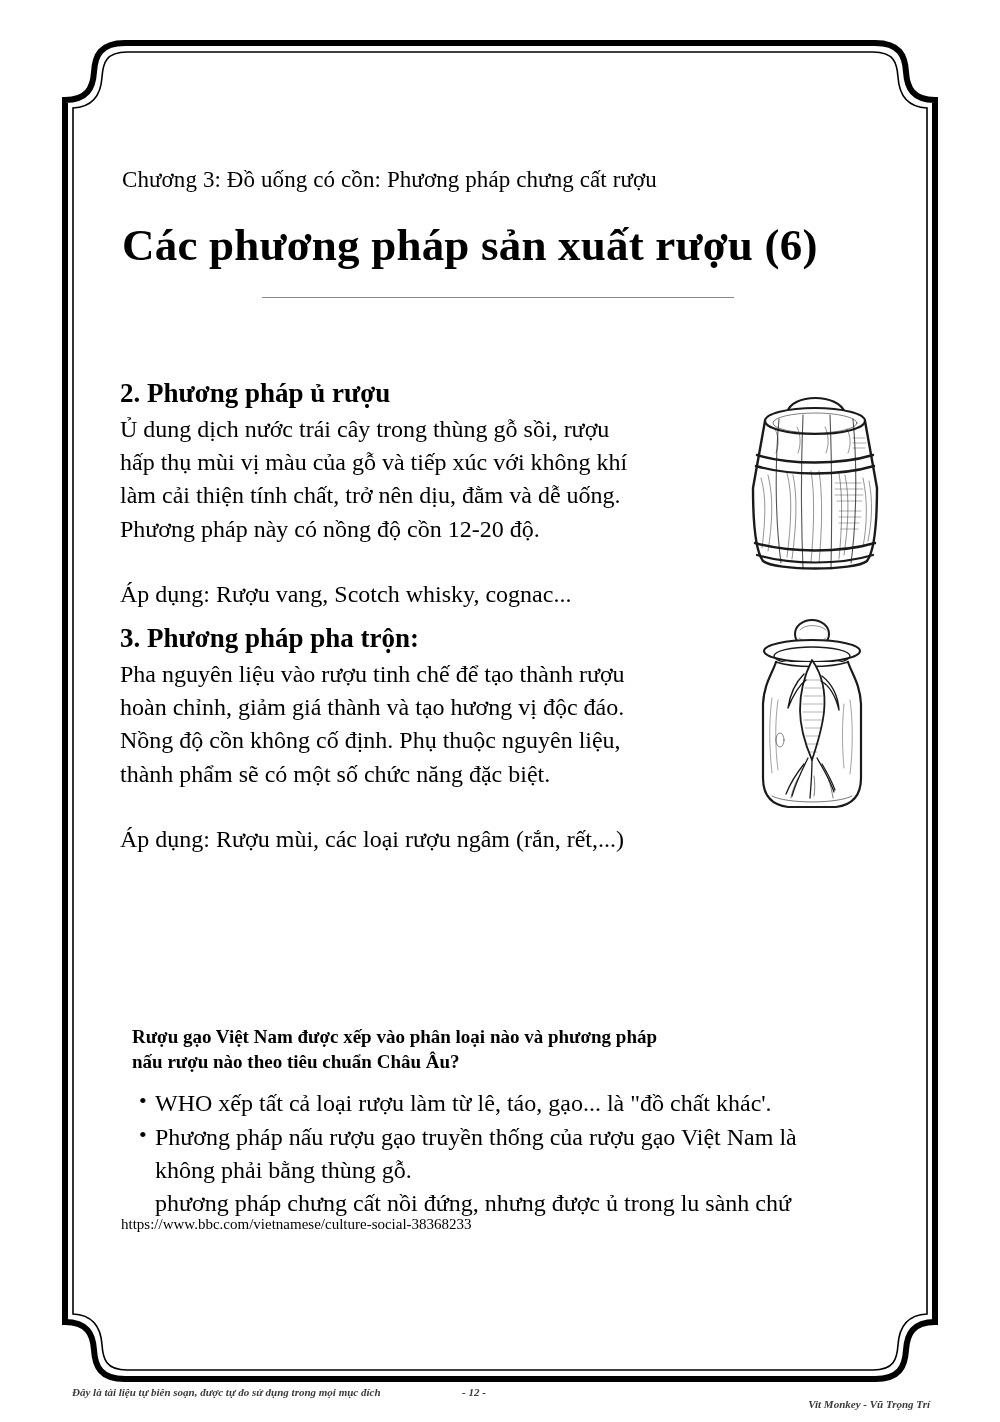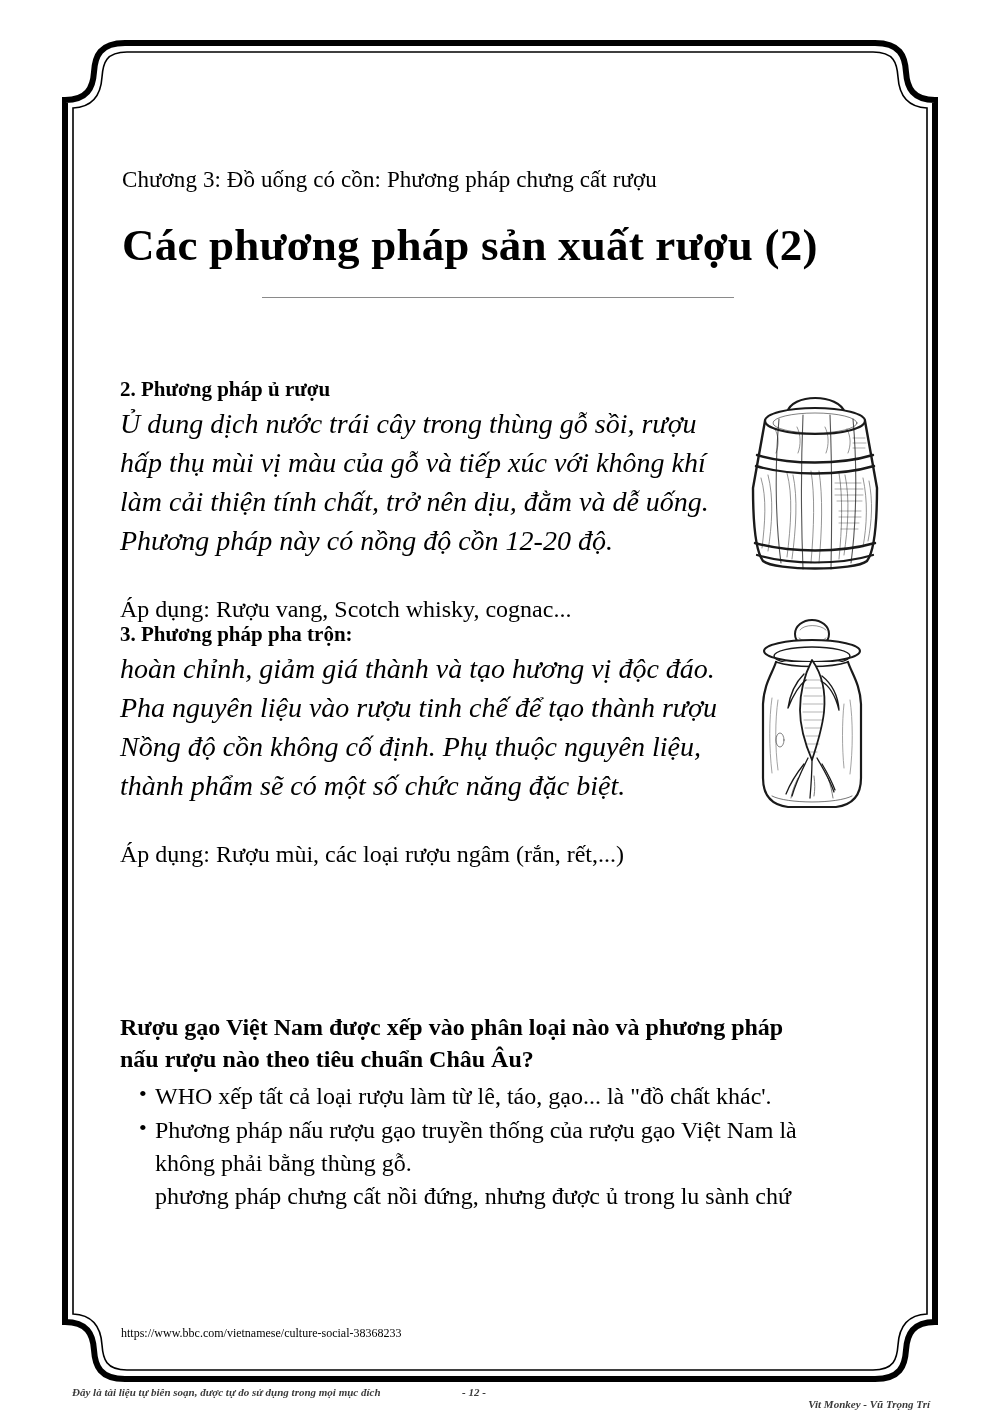--- a/index.html
+++ b/index.html
@@ -63,30 +63,29 @@
   
   .section {
     position: absolute;
     left: 120px;
     width: 590px;
   }
   #section-aging  { top: 376px; }
   #section-blend  { top: 621px; }
 
   .section-heading {
-    font-size: 21px;
+    font-size: 27px;
     font-weight: bold;
     margin: 0 0 2px 0;
     line-height: 1.28;
   }
   .section-body {
-    font-size: 28px;
+    font-size: 24px;
     line-height: 1.39;
     margin: 0;
-    font-style: italic;
   }
   .section-body .ln { display: block; white-space: nowrap; }
 
   .section-apply {
     font-size: 24px;
     line-height: 1.39;
     margin: 32px 0 0 0;
     white-space: nowrap;
   }
 
@@ -98,24 +97,24 @@
   #jar-illustration    { left: 742px; top: 618px; width: 140px; height: 195px; }
 
   
   #question-block {
     position: absolute;
     left: 120px;
     top: 1012px;
     width: 760px;
   }
   .question-heading {
-    font-size: 24px;
+    font-size: 19px;
     font-weight: bold;
     line-height: 1.33;
-    margin: 0;
+    margin: 12px;
   }
   .question-heading .ln { display: block; white-space: nowrap; }
 
   .answer-list {
     list-style: none;
     margin: 4px 0 0 0;
     padding: 0;
   }
   .answer-item {
     position: relative;
@@ -130,22 +129,22 @@
     top: -1px;
     font-size: 22px;
     line-height: 1.38;
   }
   .answer-item .ln { display: block; white-space: nowrap; }
 
   
   #source-url {
     position: absolute;
     left: 121px;
-    top: 1326px;
-    font-size: 12px;
+    top: 1216px;
+    font-size: 15px;
     white-space: nowrap;
   }
 
   
   #page-footer {
     position: absolute;
     left: 0;
     top: 1386px;
     width: 1000px;
     height: 20px;
@@ -202,21 +201,21 @@
            C 101,1329 94,1315 73,1314
            L 73,108
            C 94,107 101,93 102,77
            C 103,63 106,52 127,52 Z"></path>
 </svg>
 
 <div id="page-content">
 
   <div class="chapter-line">Chương 3: Đồ uống có cồn: Phương pháp chưng cất rượu</div>
 
-  <h1 class="doc-title">Các phương pháp sản xuất rượu (2)</h1>
+  <h1 class="doc-title">Các phương pháp sản xuất rượu (6)</h1>
 
   <div class="title-rule"></div>
 
   <div class="section" id="section-aging">
     <div class="section-heading">2. Phương pháp ủ rượu</div>
     <div class="section-body">
       <span class="ln">Ủ dung dịch nước trái cây trong thùng gỗ sồi, rượu</span>
       <span class="ln">hấp thụ mùi vị màu của gỗ và tiếp xúc với không khí</span>
       <span class="ln">làm cải thiện tính chất, trở nên dịu, đằm và dễ uống.</span>
       <span class="ln">Phương pháp này có nồng độ cồn 12-20 độ.</span>
@@ -268,22 +267,22 @@
         <path d="M100,100 L126,100 M100,106 L128,106 M100,112 L128,112 M102,118 L127,118"></path>
         <path d="M104,128 L126,128 M104,134 L126,134 M104,140 L124,140 M106,146 L123,146"></path>
         <path d="M118,55 L130,55 M118,60 L131,60 M118,65 L130,65"></path>
       </g>
     </g>
   </svg>
 
   <div class="section" id="section-blend">
     <div class="section-heading">3. Phương pháp pha trộn:</div>
     <div class="section-body">
+      <span class="ln">Pha nguyên liệu vào rượu tinh chế để tạo thành rượu</span>
       <span class="ln">hoàn chỉnh, giảm giá thành và tạo hương vị độc đáo.</span>
-      <span class="ln">Pha nguyên liệu vào rượu tinh chế để tạo thành rượu</span>
       <span class="ln">Nồng độ cồn không cố định. Phụ thuộc nguyên liệu,</span>
       <span class="ln">thành phẩm sẽ có một số chức năng đặc biệt.</span>
     </div>
     <div class="section-apply">Áp dụng: Rượu mùi, các loại rượu ngâm (rắn, rết,...)</div>
   </div>
 
   <svg class="illustration" id="jar-illustration" viewBox="0 0 140 195" xmlns="http://www.w3.org/2000/svg">
     <g fill="none" stroke="#1a1a1a" stroke-linecap="round" stroke-linejoin="round">
 
       <ellipse cx="70" cy="16" rx="17" ry="14" fill="#ffffff" stroke-width="2"></ellipse>

